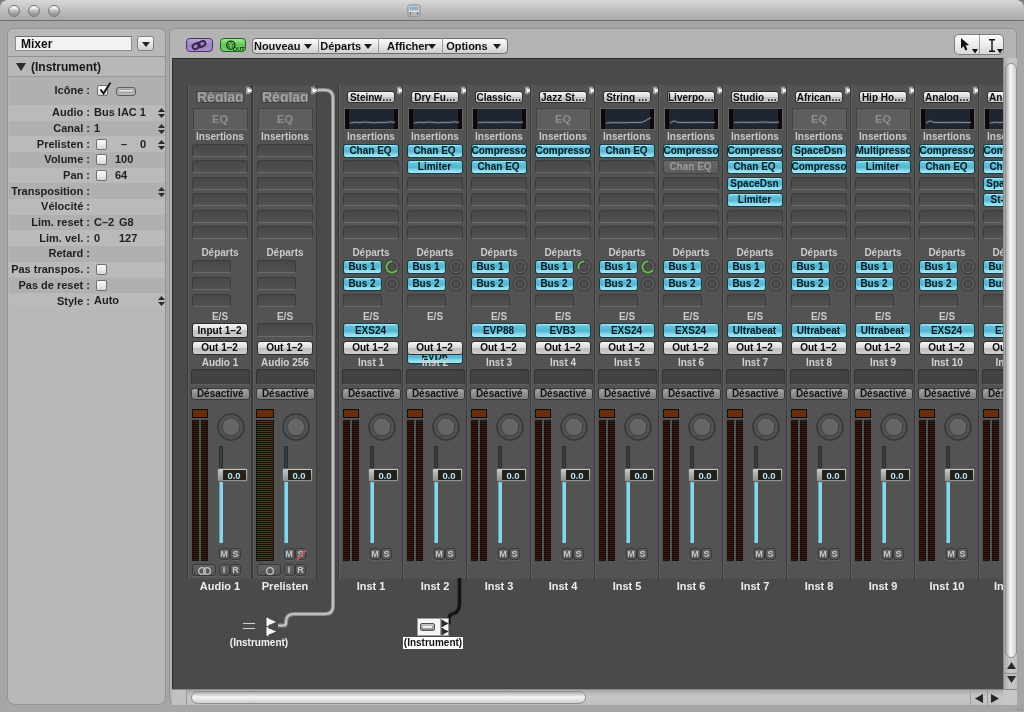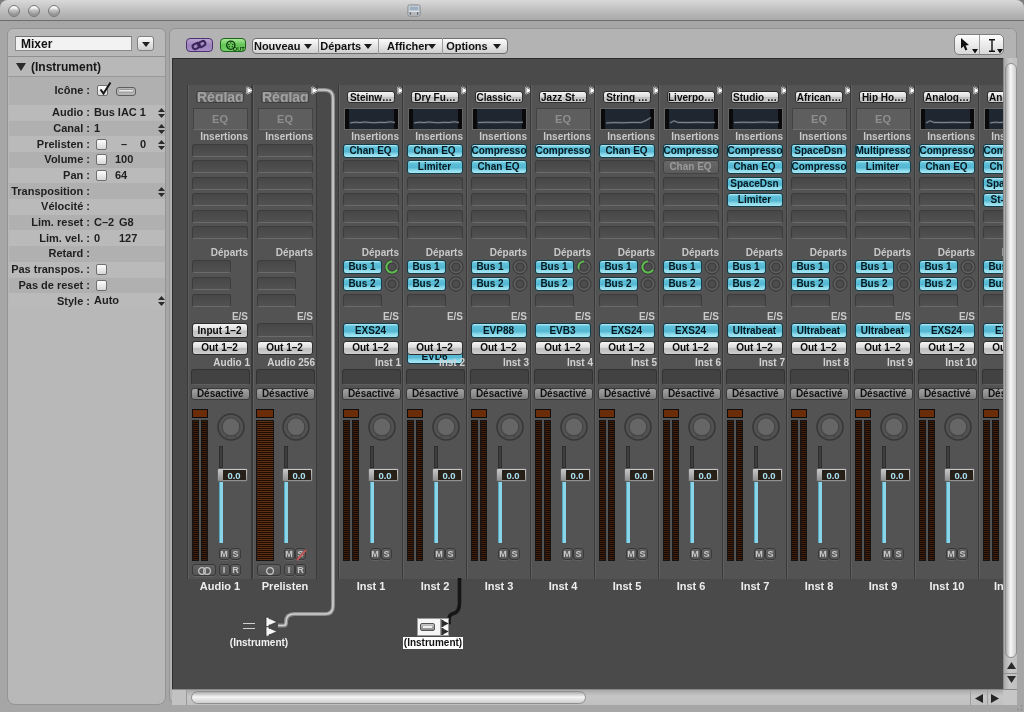--- a/index.html
+++ b/index.html
@@ -12,21 +12,21 @@
  border:1px solid #777;box-shadow:inset 0 -2px 3px #909090, inset 0 2px 2px #ffffff;}
 #title{position:absolute;left:0;top:3px;width:1024px;text-align:center;
  font-size:13px;color:#5f5f5f;letter-spacing:0;}
 .panel{position:absolute;background:#b8b8b8;border:1px solid #949494;}
 #lpanel{left:7px;top:28px;width:159px;height:677px;border-radius:6px 6px 8px 8px;}
 #mpanel{left:169px;top:28px;width:848px;height:677px;border-radius:6px 6px 8px 8px;background:#b3b3b3;}
 #canvas{position:absolute;left:2px;top:29px;width:831px;height:631px;
  background:#4a4a4a;overflow:hidden;border-top:1px solid #2c2c2c;border-left:1px solid #2c2c2c;}
 .strip{position:absolute;top:26px;height:494px;background:#535353;
  border-left:1px solid #5f5f5f;border-right:1px solid #3a3a3a;box-shadow:-1px 0 0 #393939;}
-.lbl{position:absolute;width:100%;text-align:right;font-weight:bold;
+.lbl{position:absolute;width:100%;text-align:center;font-weight:bold;
  font-size:10px;color:#c9c9c9;}
 .slot{position:absolute;height:13px;border-radius:3px;
  background:linear-gradient(#474747,#515151);
  border:1px solid #3c3c3c;border-bottom-color:#6b6b6b;}
 .bcyan{position:absolute;border-radius:3px;text-align:center;font-weight:bold;
  font-size:10px;color:#06181e;overflow:hidden;white-space:nowrap;
  background:linear-gradient(#bdecf5 0%,#5fc2da 18%,#54b6d0 55%,#8edcec 80%,#a9e6f2 100%);
  border:1px solid #123e4c;line-height:12px;}
 .bgray{position:absolute;border-radius:3px;text-align:center;font-weight:bold;
  font-size:10px;color:#0a0a0a;overflow:hidden;white-space:nowrap;

